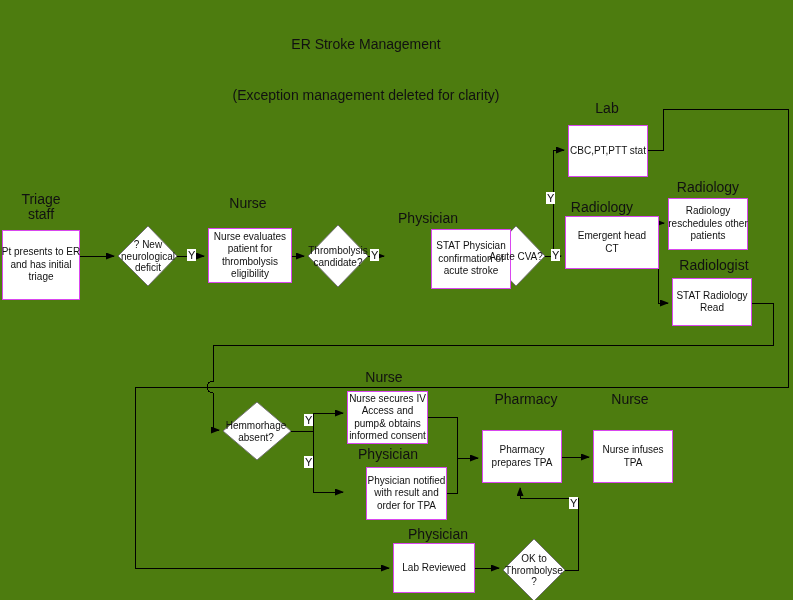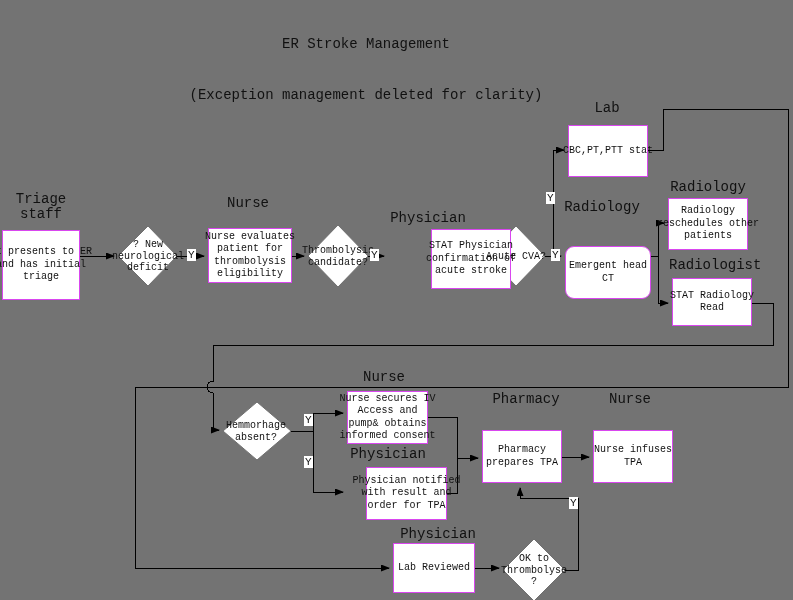--- a/index.html
+++ b/index.html
@@ -1,18 +1,18 @@
 <!DOCTYPE html>
 <html><head>
 <meta charset="utf-8">
 <style>
   html,body { margin:0; padding:0; background:#fff; }
   #canvas {
-    position:relative; width:793px; height:600px; background:#737373;
-    font-family:Liberation Mono, monospace; color:#111; overflow:hidden;
+    position:relative; width:793px; height:600px; background:#4d7c0f;
+    font-family:Liberation Sans, sans-serif; color:#111; overflow:hidden;
   }
   #connector-layer { position:absolute; left:0; top:0; }
   .title { position:absolute; left:146px; top:2px; width:440px; text-align:center;
            font-size:14px; line-height:17px; white-space:pre; }
   .role { position:absolute; text-align:center; font-size:14px; line-height:15px;
           white-space:pre; }
   .box { position:absolute; background:#fff; border:1px solid #d946ef;
          display:flex; align-items:center; justify-content:center; text-align:center;
          font-size:10px; line-height:12.5px; white-space:pre; box-sizing:border-box; }
   .dtext { position:absolute; text-align:center; font-size:10px; line-height:11.5px;
@@ -84,21 +84,21 @@
 and has initial
 triage</div>
   <div class="box" style="left:208px; top:228px; width:84px; height:55px;">Nurse evaluates
 patient for
 thrombolysis
 eligibility</div>
   <div class="box" style="left:388px; top:229px; width:80px; height:60px;margin-left:43px;">STAT Physician
 confirmation of
 acute stroke</div>
   <div class="box" style="left:568px; top:125px; width:80px; height:52px;">CBC,PT,PTT stat</div>
-  <div class="box" style="left:565px; top:246px; width:86px; height:53px;border-radius:9px;">Emergent head
+  <div class="box" style="left:565px; top:216px; width:94px; height:53px;">Emergent head
 CT</div>
   <div class="box" style="left:668px; top:198px; width:80px; height:52px;">Radiology
 reschedules other
 patients</div>
   <div class="box" style="left:347px; top:391px; width:81px; height:53px;">Nurse secures IV
 Access and
 pump&amp; obtains
 informed consent</div>
   <div class="box" style="left:672px; top:278px; width:80px; height:48px;">STAT Radiology
 Read</div>

